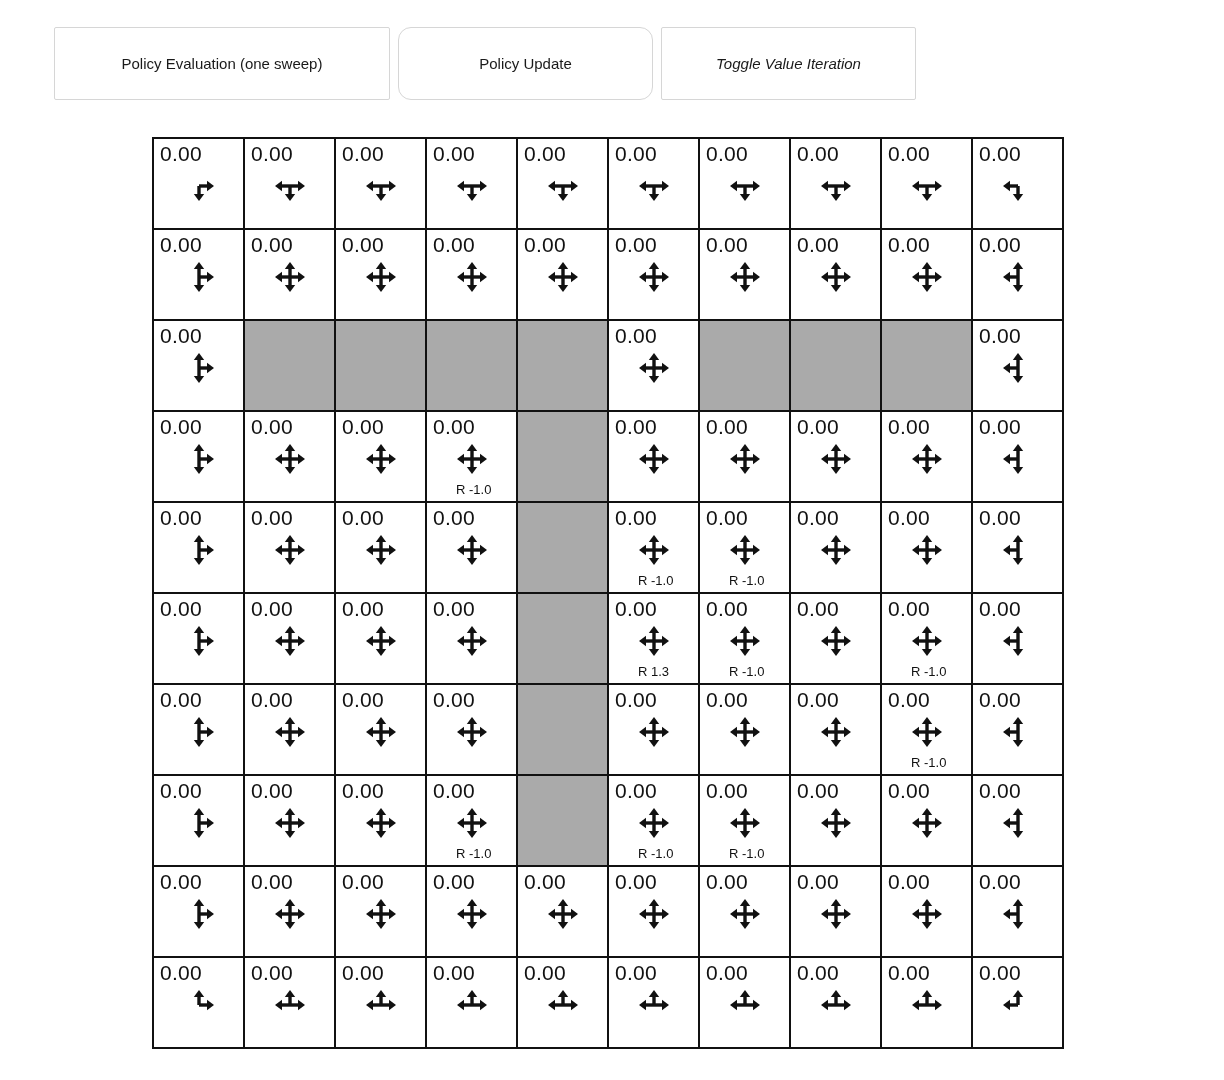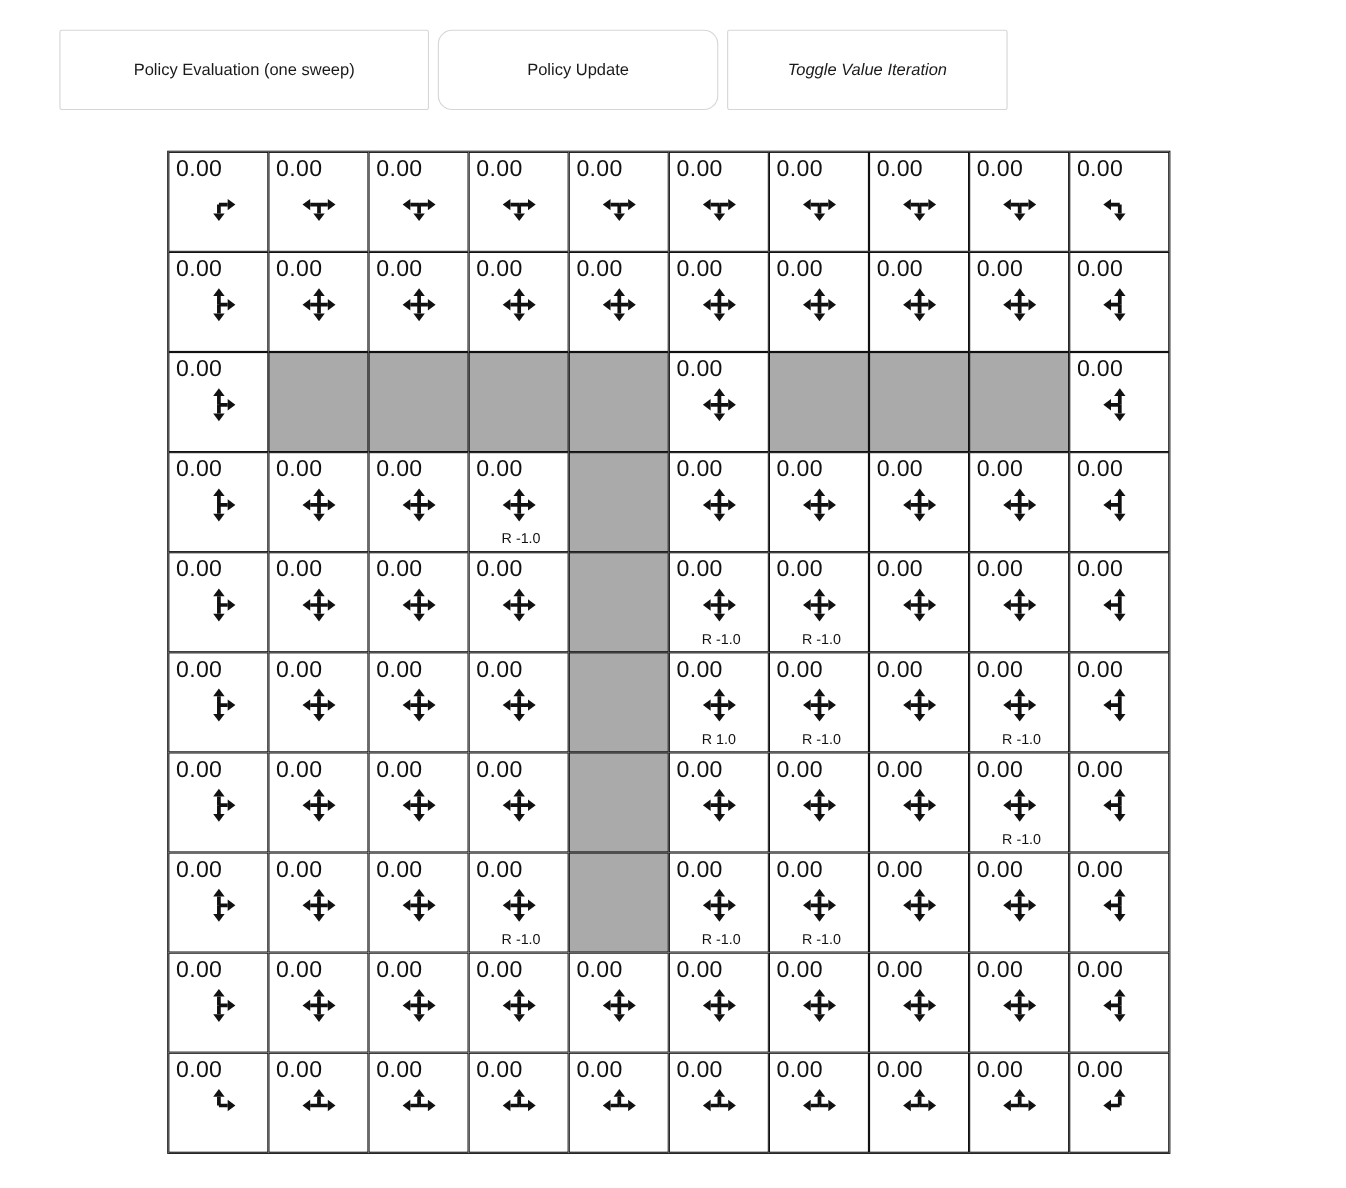--- a/index.html
+++ b/index.html
@@ -604,21 +604,21 @@
       <svg width="36" height="36" viewBox="0 0 36 36" class="arrows">
         <line x1="18" y1="18" x2="18" y2="10" stroke="#111111" stroke-width="3.4"></line>
         <polygon points="18,3 23.2,10 12.8,10" fill="#111111"></polygon>
         <line x1="18" y1="18" x2="18" y2="26" stroke="#111111" stroke-width="3.4"></line>
         <polygon points="18,33 12.8,26 23.2,26" fill="#111111"></polygon>
         <line x1="18" y1="18" x2="10" y2="18" stroke="#111111" stroke-width="3.4"></line>
         <polygon points="3,18 10,12.8 10,23.2" fill="#111111"></polygon>
         <line x1="18" y1="18" x2="26" y2="18" stroke="#111111" stroke-width="3.4"></line>
         <polygon points="33,18 26,23.2 26,12.8" fill="#111111"></polygon>
       </svg>
-      <span class="reward">R 1.0</span>
+      <span class="reward">R 1.3</span>
     </div>
     <div class="cell">
       <span class="value">0.00</span>
       <svg width="36" height="36" viewBox="0 0 36 36" class="arrows">
         <line x1="18" y1="18" x2="18" y2="10" stroke="#111111" stroke-width="3.4"></line>
         <polygon points="18,3 23.2,10 12.8,10" fill="#111111"></polygon>
         <line x1="18" y1="18" x2="18" y2="26" stroke="#111111" stroke-width="3.4"></line>
         <polygon points="18,33 12.8,26 23.2,26" fill="#111111"></polygon>
         <line x1="18" y1="18" x2="10" y2="18" stroke="#111111" stroke-width="3.4"></line>
         <polygon points="3,18 10,12.8 10,23.2" fill="#111111"></polygon>

